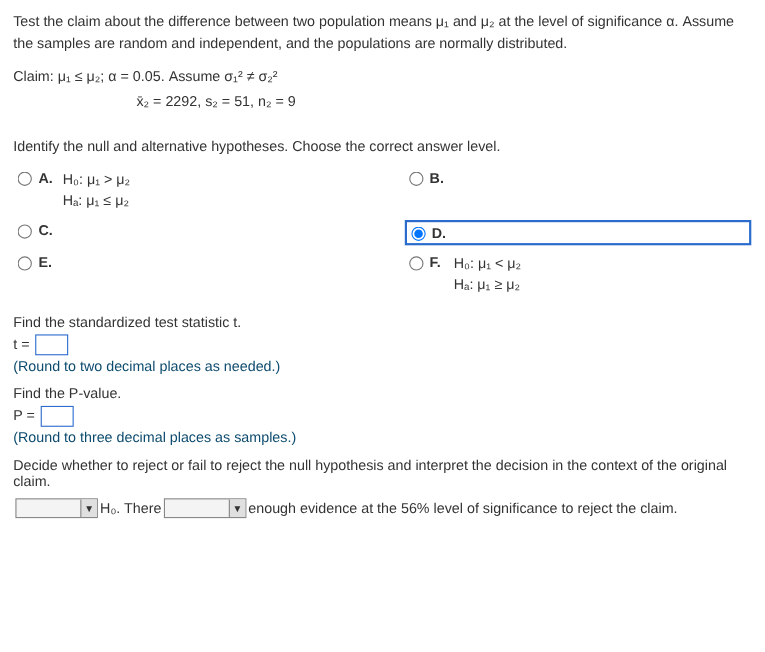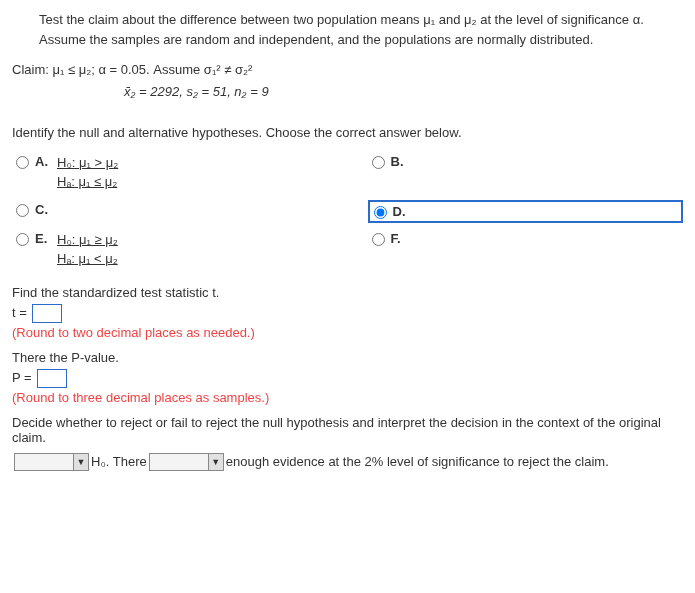--- a/index.html
+++ b/index.html
@@ -5,54 +5,54 @@
   body {
     margin: 0;
     padding: 10px 12px;
     font-family: Arial, Helvetica, sans-serif;
     font-size: 13px;
     color: #333;
     background: #fff;
     width: 695px;
     box-sizing: border-box;
   }
-  .intro { line-height: 1.5; margin-bottom: 10px; margin-left: 27px; }
+  .intro { line-height: 1.5; margin-bottom: 10px; }
   .stats { margin: 6px 0 22px 0; line-height: 1.7; }
-  .stats .ind { padding-left: 112px; font-style: italic; }
+  .stats .ind { padding-left: 112px; }
   .q-instr { margin: 10px 0 12px 0; }
   .choices {
     display: grid;
     grid-template-columns: 1fr 1fr;
     column-gap: 40px;
     row-gap: 6px;
     margin-bottom: 14px;
   }
   .choice {
     display: flex;
     align-items: flex-start;
     padding: 2px 4px;
   }
   .choice.selected {
     border: 2px solid #2a6bcc;
   }
   .choice input[type=radio] {
     margin: 2px 6px 0 0;
   }
   .letter { font-weight: bold; margin-right: 6px; min-width:16px;}
-  .hyp { line-height: 1.45; text-decoration: underline; }
+  .hyp { line-height: 1.45; }
   .sect { margin: 10px 0 4px 0; }
   .inline-input {
     display: inline-block;
     width: 28px;
     height: 17px;
     border: 1px solid #2a6bcc;
     vertical-align: middle;
     margin: 0 2px;
   }
-  .hint { color: #ef4444; margin: 2px 0 10px 0; }
+  .hint { color: #0c4a6e; margin: 2px 0 10px 0; }
   .dropdown {
     display:inline-flex;
     align-items:center;
     justify-content:flex-end;
     width:75px;
     height:18px;
     border:1px solid #888;
     background:#f4f4f4;
     padding: 0 0 0 3px;
     box-sizing:border-box;
@@ -71,21 +71,21 @@
 </head>
 <body>
 
 <div class="intro">Test the claim about the difference between two population means μ₁ and μ₂ at the level of significance α. Assume the samples are random and independent, and the populations are normally distributed.</div>
 
 <div class="stats">
   <div>Claim: μ₁ ≤ μ₂; α = 0.05. Assume σ₁² ≠ σ₂²</div>
   <div class="ind">x̄₂ = 2292, s₂ = 51, n₂ = 9</div>
 </div>
 
-<div class="q-instr">Identify the null and alternative hypotheses. Choose the correct answer below.</div>
+<div class="q-instr">Identify the null and alternative hypotheses. Choose the correct answer level.</div>
 
 <div class="choices">
 
   <label class="choice">
     <input type="radio" name="hyp" style="">
     <span class="letter">A.</span>
     <span class="hyp">
       <span>H₀: μ₁ &gt; μ₂</span><br><span>Hₐ: μ₁ ≤ μ₂</span>
     </span>
   </label>
@@ -101,50 +101,50 @@
   </label>
 
   <label class="choice selected">
     <input type="radio" name="hyp" checked="" style="">
     <span class="letter">D.</span>
   </label>
 
   <label class="choice">
     <input type="radio" name="hyp" style="">
     <span class="letter">E.</span>
-    <span class="hyp">
-      <span>H₀: μ₁ ≥ μ₂</span><br><span>Hₐ: μ₁ &lt; μ₂</span>
-    </span>
   </label>
 
   <label class="choice">
     <input type="radio" name="hyp" style="">
     <span class="letter">F.</span>
+    <span class="hyp">
+      <span>H₀: μ₁ &lt; μ₂</span><br><span>Hₐ: μ₁ ≥ μ₂</span>
+    </span>
   </label>
 
 </div>
 
 <div class="sect">Find the standardized test statistic t.</div>
 <div>
   <span>t = </span>
   <span class="inline-input"></span>
 </div>
 <div class="hint">(Round to two decimal places as needed.)</div>
 
-<div class="sect">There the P-value.</div>
+<div class="sect">Find the P-value.</div>
 <div>
   <span>P = </span>
   <span class="inline-input"></span>
 </div>
 <div class="hint">(Round to three decimal places as samples.)</div>
 
 <div>Decide whether to reject or fail to reject the null hypothesis and interpret the decision in the context of the original claim.</div>
 
 <div class="final-line">
   <span class="dropdown">
     <span class="arrow">▼</span>
   </span>
   <span> H₀. There </span>
   <span class="dropdown">
     <span class="arrow">▼</span>
   </span>
-  <span> enough evidence at the 2% level of significance to reject the claim.</span>
+  <span> enough evidence at the 56% level of significance to reject the claim.</span>
 </div>
 
 </body></html>

